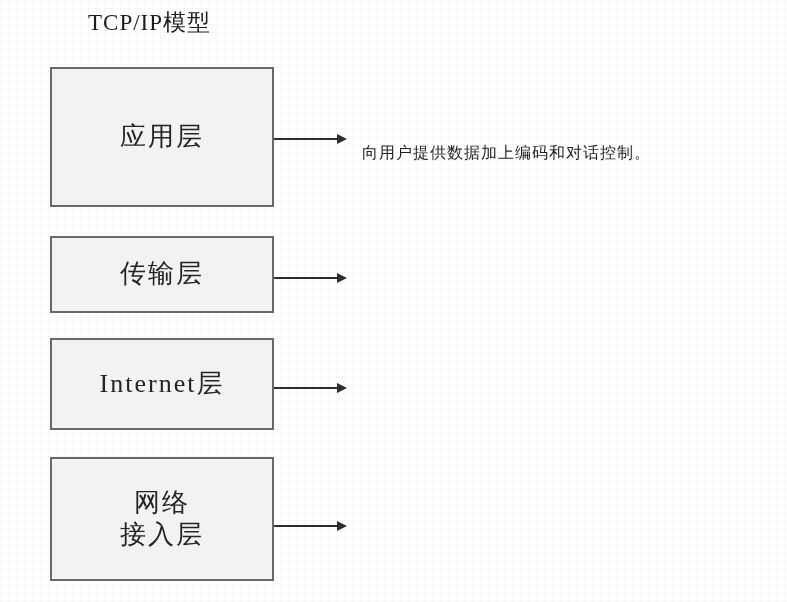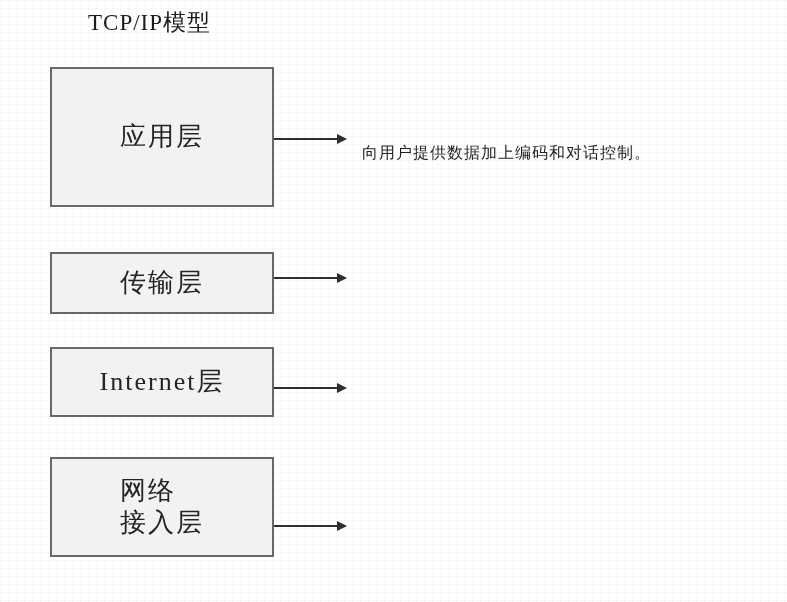--- a/index.html
+++ b/index.html
@@ -37,28 +37,28 @@
     border: 2px solid #686868;
     background: #f2f2f2;
     display: flex;
     align-items: center;
     justify-content: center;
   }
   .box-label {
     font-size: 26px;
     letter-spacing: 2px;
     color: #242424;
-    text-align: left;
+    text-align: center;
     white-space: pre-line;
     line-height: 1.25;
   }
   .b0 { top: 67px;  height: 140px; }
-  .b1 { top: 252px; height: 62px;  }
-  .b2 { top: 347px; height: 70px;  }
-  .b3 { top: 457px; height: 100px; }
+  .b1 { top: 236px; height: 77px;  }
+  .b2 { top: 338px; height: 92px;  }
+  .b3 { top: 457px; height: 124px; }
 
   .arrow {
     position: absolute;
     left: 274px;
     width: 73px;
     height: 10px;
     display: flex;
     align-items: center;
   }
   .arrow .shaft {

